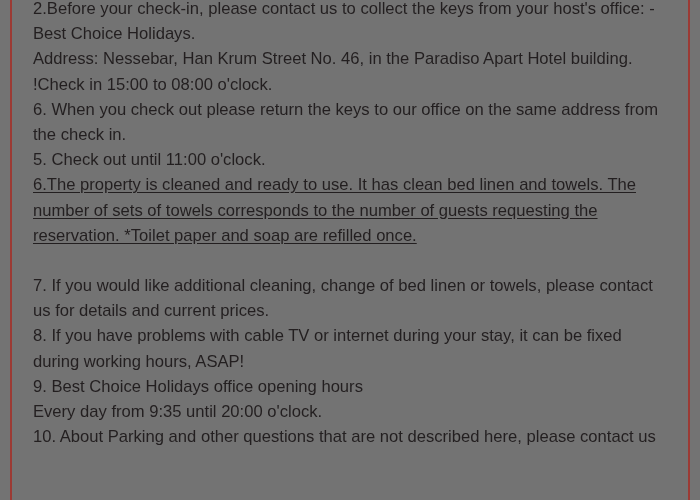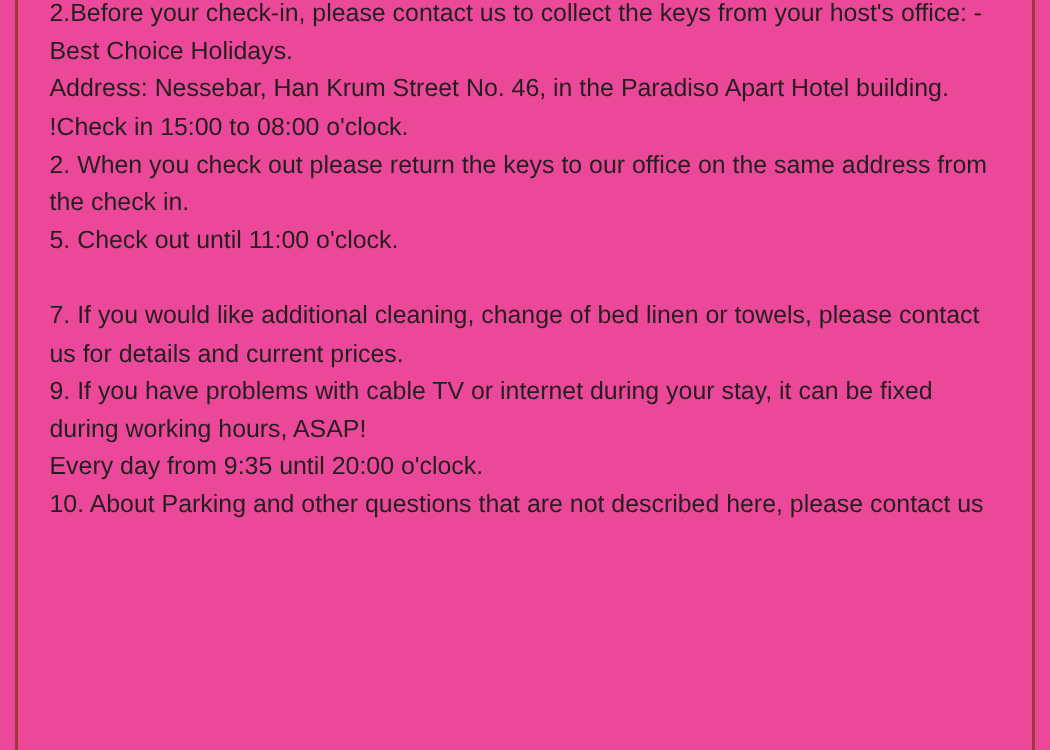--- a/index.html
+++ b/index.html
@@ -10,21 +10,21 @@
     width: 700px;
     height: 500px;
     background: #ffffff;
     font-family: "Liberation Sans", sans-serif;
     overflow: hidden;
   }
   #page {
     position: relative;
     width: 700px;
     height: 500px;
-    background: #ec4899;
+    background: #737373;
     box-sizing: border-box;
     overflow: hidden;
   }
   
   .edge-rule {
     position: absolute;
     top: 0;
     width: 2px;
     height: 500px;
     background: #9c3a34;
@@ -62,22 +62,24 @@
 <body>
 
 <div id="page">
 
   <div class="edge-rule left"></div>
   <div class="edge-rule right"></div>
 
   <div class="content">
     <p class="para">2.Before your check-in, please contact us to collect the keys from your host's office: - Best Choice Holidays.</p>
     <p class="para">Address: Nessebar, Han Krum Street No. 46, in the Paradiso Apart Hotel building. !Check in 15:00 to 08:00 o'clock.</p>
-    <p class="para">2. When you check out please return the keys to our office on the same address from the check in.</p>
+    <p class="para">6. When you check out please return the keys to our office on the same address from the check in.</p>
     <p class="para">5. Check out until 11:00 o'clock.</p>
+    <p class="para underlined">6.The property is cleaned and ready to use. It has clean bed linen and towels. The number of sets of towels corresponds to the number of guests requesting the reservation. *Toilet paper and soap are refilled once.</p>
     <div class="spacer"></div>
     <p class="para">7. If you would like additional cleaning, change of bed linen or towels, please contact us for details and current prices.</p>
-    <p class="para">9. If you have problems with cable TV or internet during your stay, it can be fixed during working hours, ASAP!</p>
+    <p class="para">8. If you have problems with cable TV or internet during your stay, it can be fixed during working hours, ASAP!</p>
+    <p class="para">9. Best Choice Holidays office opening hours</p>
     <p class="para">Every day from 9:35 until 20:00 o'clock.</p>
     <p class="para clipped">10. About Parking and other questions that are not described here, please contact us</p>
   </div>
 
 </div>
 
 </body></html>

